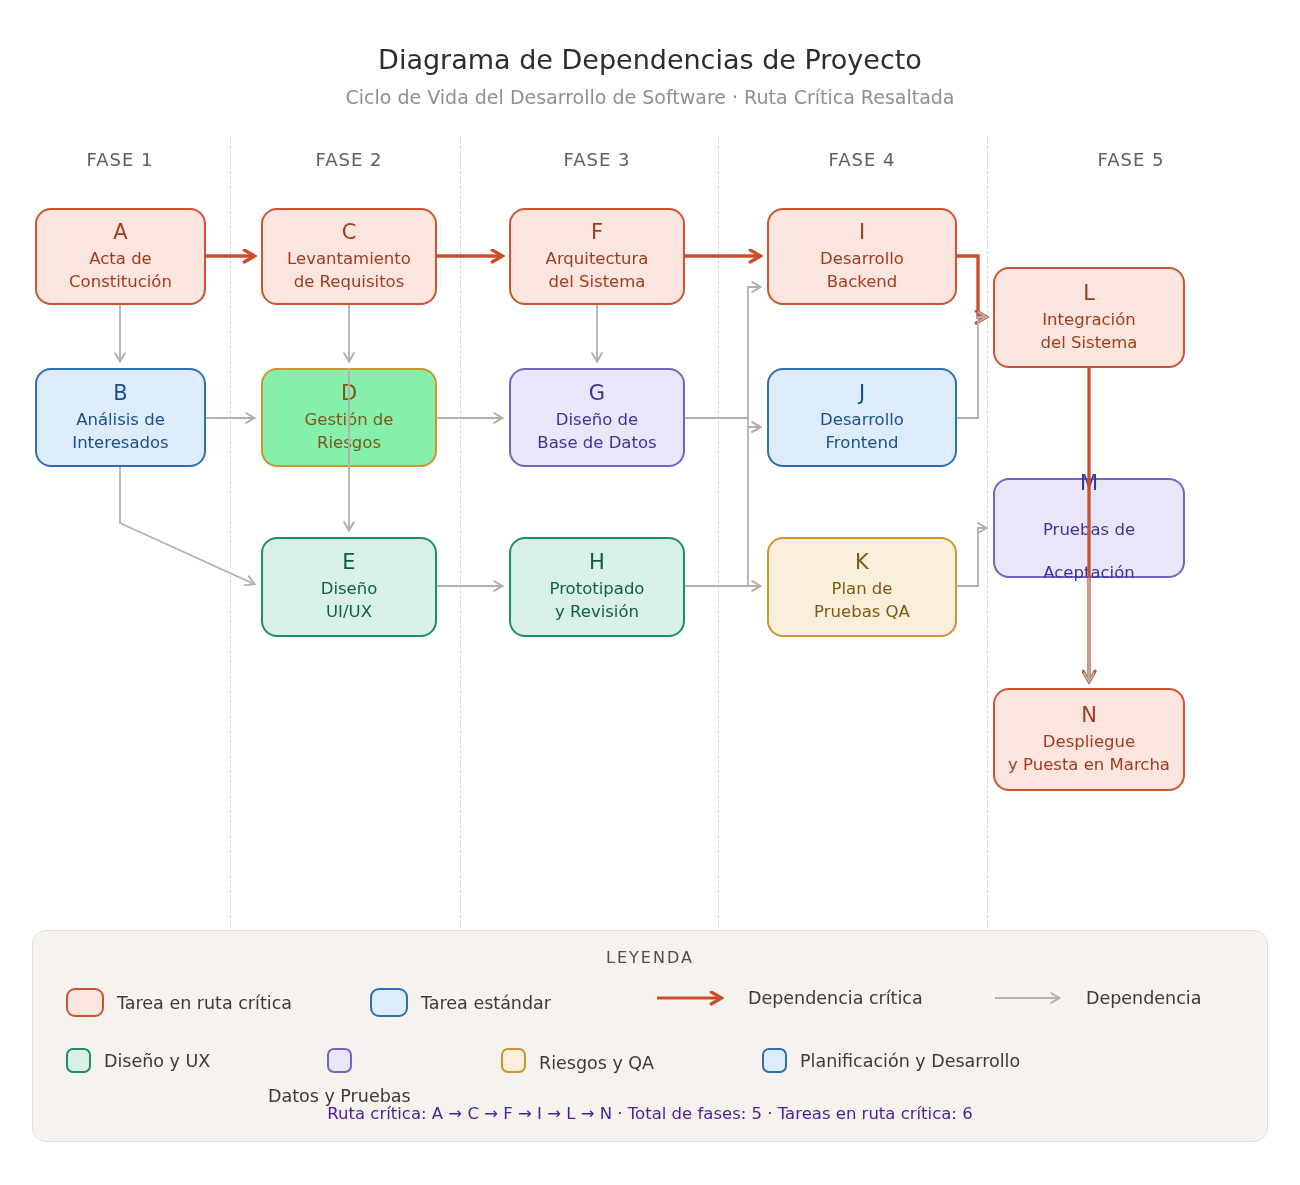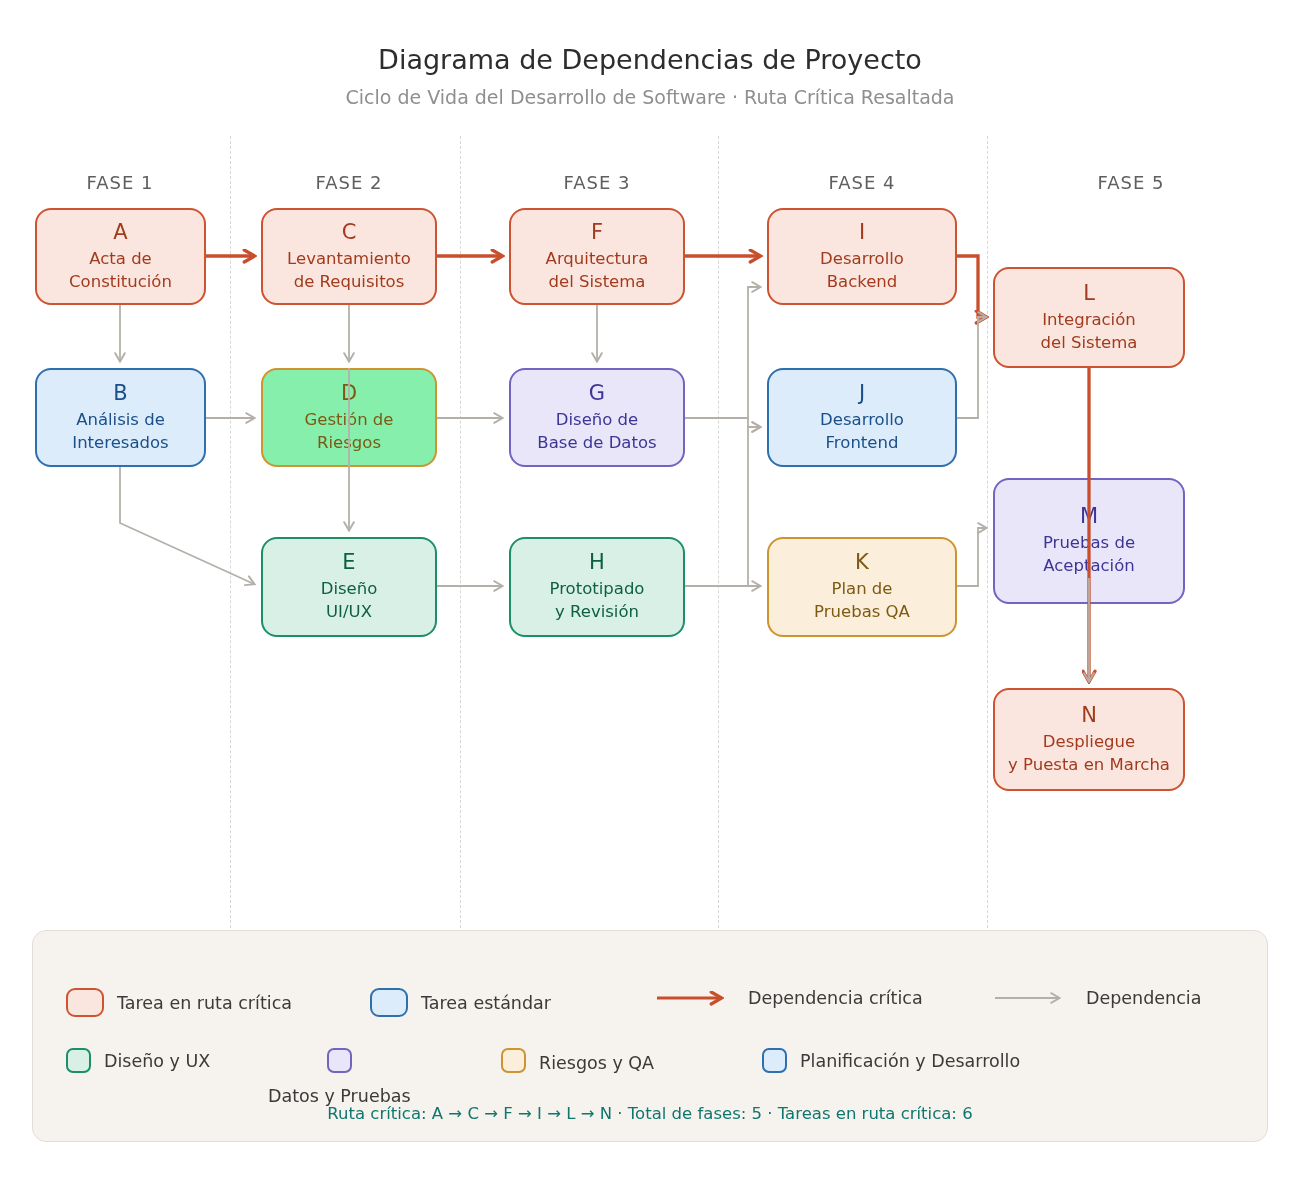--- a/index.html
+++ b/index.html
@@ -2,40 +2,40 @@
 <html><head>
 <meta charset="utf-8">
 <style>
   html,body{margin:0;padding:0;background:#ffffff;}
   #stage{position:relative;width:1300px;height:1185px;background:#ffffff;overflow:hidden;
          font-family:"DejaVu Sans",sans-serif;}
   .title{position:absolute;left:0;top:44px;width:100%;text-align:center;
          font-size:27px;color:#2d2d2d;font-weight:500;}
   .subtitle{position:absolute;left:0;top:86px;width:100%;text-align:center;
          font-size:19px;color:#8f8f8f;font-weight:400;}
-  .phase-label{position:absolute;top:172px;transform:translateX(-50%);
+  .phase-label{position:absolute;top:149px;transform:translateX(-50%);
          font-size:18px;color:#5f5f5f;letter-spacing:1px;white-space:nowrap;}
   .separator{position:absolute;top:136px;height:792px;width:0;
          border-left:1.6px dashed #d7d7d7;}
   .node{position:absolute;box-sizing:border-box;border-radius:16px;
         display:flex;flex-direction:column;align-items:center;justify-content:center;
         text-align:center;line-height:1.38;z-index:1;}
   .node .letter{font-size:21px;margin-bottom:3px;line-height:1.2;}
   .node .lbl{font-size:16.5px;white-space:nowrap;}
   #edges{position:absolute;left:0;top:0;z-index:2;pointer-events:none;}
   .legend{position:absolute;left:32px;top:930px;width:1236px;height:212px;
           background:#f6f3ee;border:1.5px solid #e3ded5;border-radius:14px;
           box-sizing:border-box;z-index:3;}
   .legend-title{position:absolute;left:0;top:948px;width:100%;text-align:center;
           font-size:16px;color:#4d4d4d;letter-spacing:2px;z-index:4;}
   .legend-item{position:absolute;display:flex;align-items:center;gap:13px;z-index:4;
           font-size:17.5px;color:#3a3a3a;white-space:nowrap;}
   .swatch{box-sizing:border-box;border-radius:9px;flex:0 0 auto;}
   .legend-footer{position:absolute;left:0;top:1104px;width:100%;text-align:center;
-          font-size:16.5px;color:#0f766e;z-index:4;}
+          font-size:16.5px;color:#4c1d95;z-index:4;}
 </style>
 </head>
 <body>
 
 <div id="stage">
   <div class="title">Diagrama de Dependencias de Proyecto</div>
   <div class="subtitle">Ciclo de Vida del Desarrollo de Software · Ruta Crítica Resaltada</div>
   <div id="phase-row">
       <div class="phase-label" style="left: 120px;">FASE 1</div>
       <div class="phase-label" style="left: 349px;">FASE 2</div>
@@ -103,21 +103,21 @@
       <div class="node" style="left: 767px; top: 537px; width: 190px; height: 100px; background: rgb(251, 238, 218); border: 2px solid rgb(205, 148, 48); color: rgb(124, 90, 20);">
         <div class="letter">K</div>
         <div class="lbl">Plan de</div>
         <div class="lbl">Pruebas QA</div>
       </div>
       <div class="node" style="left: 993px; top: 267px; width: 192px; height: 101px; background: rgb(251, 230, 223); border: 2.6px solid rgb(205, 83, 49); color: rgb(162, 59, 30);">
         <div class="letter">L</div>
         <div class="lbl">Integración</div>
         <div class="lbl">del Sistema</div>
       </div>
-      <div class="node" style="left: 993px; top: 478px; width: 192px; height: 126px; background: rgb(233, 230, 250); border: 2px solid rgb(113, 101, 194); color: rgb(60, 53, 150);">
+      <div class="node" style="left: 993px; top: 478px; width: 192px; height: 100px; background: rgb(233, 230, 250); border: 2px solid rgb(113, 101, 194); color: rgb(60, 53, 150); gap: 20px;">
         <div class="letter">M</div>
         <div class="lbl">Pruebas de</div>
         <div class="lbl">Aceptación</div>
       </div>
       <div class="node" style="left: 993px; top: 688px; width: 192px; height: 103px; background: rgb(251, 230, 223); border: 2.6px solid rgb(205, 83, 49); color: rgb(162, 59, 30);">
         <div class="letter">N</div>
         <div class="lbl">Despliegue</div>
         <div class="lbl">y Puesta en Marcha</div>
       </div>
     </div>
@@ -145,20 +145,21 @@
       <path d="M685,418 L748,418 L748,427 L760,427" fill="none" stroke="#b4b0a9" stroke-width="1.8" marker-end="url(#mk-standard)"></path>
       <path d="M685,586 L748,586 L748,427 L760,427" fill="none" stroke="#b4b0a9" stroke-width="1.8" marker-end="url(#mk-standard)"></path>
       <path d="M685,586 L760,586" fill="none" stroke="#b4b0a9" stroke-width="1.8" marker-end="url(#mk-standard)"></path>
       <path d="M957,256 L978,256 L978,317 L986,317" fill="none" stroke="#c94f2c" stroke-width="3.3" marker-end="url(#mk-critical)"></path>
       <path d="M957,418 L978,418 L978,317 L986,317" fill="none" stroke="#b4b0a9" stroke-width="1.8" marker-end="url(#mk-standard)"></path>
       <path d="M957,586 L978,586 L978,528 L986,528" fill="none" stroke="#b4b0a9" stroke-width="1.8" marker-end="url(#mk-standard)"></path>
       <path d="M1089,368 L1089,681" fill="none" stroke="#c94f2c" stroke-width="3.3" marker-end="url(#mk-critical)"></path>
       <path d="M1089,578 L1089,681" fill="none" stroke="#b4b0a9" stroke-width="1.8" marker-end="url(#mk-standard)"></path>
     </svg>
   <div class="legend"></div>
+  <div class="legend-title">LEYENDA</div>
   <div id="legend-items">
       <div class="legend-item" style="left: 66px; top: 988px;">
         <span class="swatch" style="width: 38px; height: 29px; border-radius: 9px; background: rgb(251, 230, 223); border: 2.2px solid rgb(205, 83, 49);"></span>
         <span>Tarea en ruta crítica</span>
       </div>
       <div class="legend-item" style="left: 370px; top: 988px;">
         <span class="swatch" style="width: 38px; height: 29px; border-radius: 9px; background: rgb(220, 236, 251); border: 2.2px solid rgb(47, 111, 173);"></span>
         <span>Tarea estándar</span>
       </div>
       <div class="legend-item" style="left: 655px; top: 988px;">

